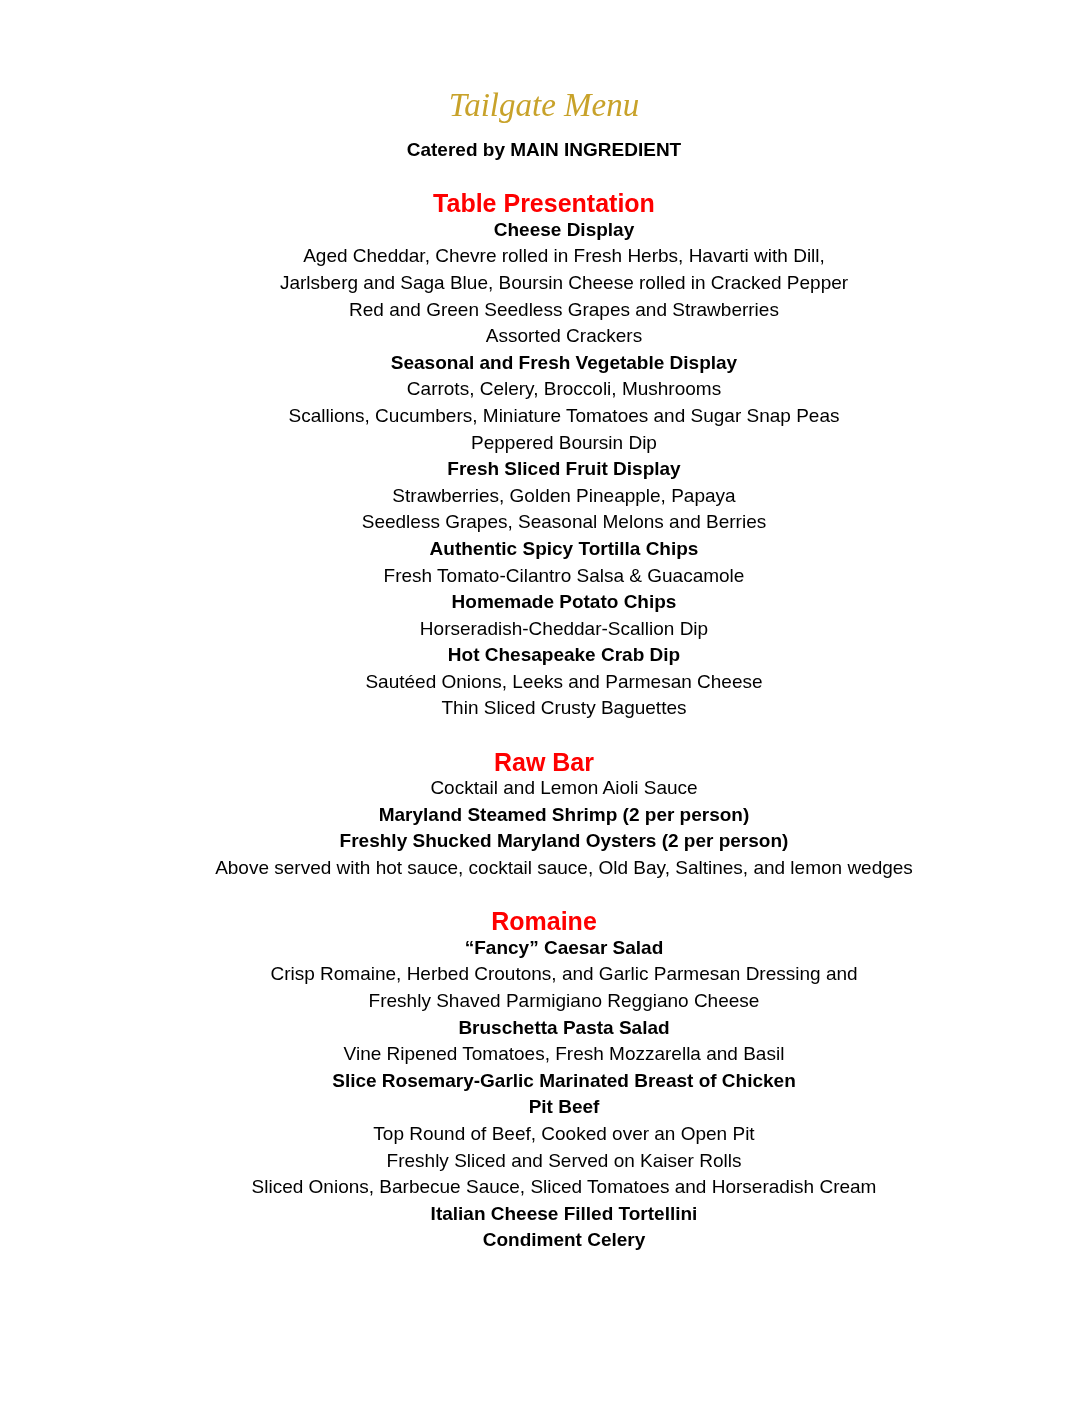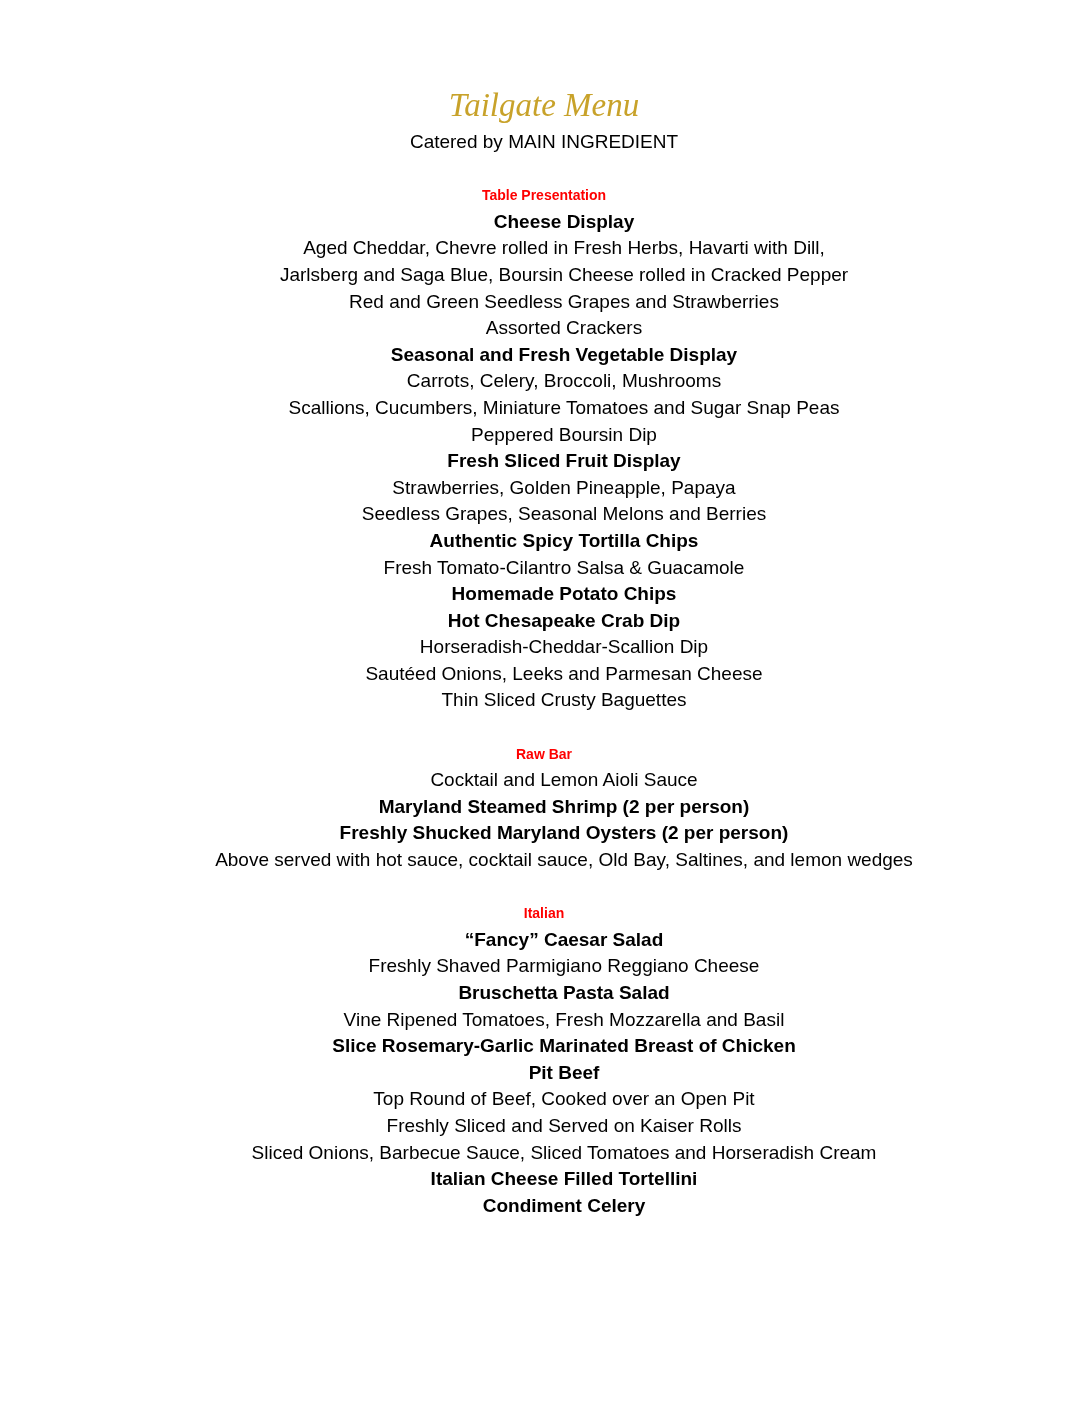--- a/index.html
+++ b/index.html
@@ -25,30 +25,30 @@
     font-family: "Liberation Serif", serif;
     font-style: italic;
     font-weight: normal;
     font-size: 33px;
     line-height: 40px;
     margin: 0;
     color: var(--title-color, #C8A22A);
   }
   .subtitle {
     font-size: 19px;
-    font-weight: normal;
+    font-weight: bold;
     line-height: 26.6px;
-    margin: 4px 0 0 0;
+    margin: 12px 0 0 0;
     color: var(--body-color, #000000);
   }
   .menu-section {
     margin-top: 26.6px;
   }
   .section-heading {
-    font-size: 14px;
+    font-size: 25px;
     font-weight: bold;
     line-height: 26.6px;
     margin: 0;
     color: var(--heading-color, #FE0000);
   }
   .menu-line {
     font-size: 19px;
     line-height: 26.6px;
     margin: 0;
     font-weight: normal;
@@ -76,35 +76,36 @@
         <p class="menu-line bold">Seasonal and Fresh Vegetable Display</p>
         <p class="menu-line">Carrots, Celery, Broccoli, Mushrooms</p>
         <p class="menu-line">Scallions, Cucumbers, Miniature Tomatoes and Sugar Snap Peas</p>
         <p class="menu-line">Peppered Boursin Dip</p>
         <p class="menu-line bold">Fresh Sliced Fruit Display</p>
         <p class="menu-line">Strawberries, Golden Pineapple, Papaya</p>
         <p class="menu-line">Seedless Grapes, Seasonal Melons and Berries</p>
         <p class="menu-line bold">Authentic Spicy Tortilla Chips</p>
         <p class="menu-line">Fresh Tomato-Cilantro Salsa &amp; Guacamole</p>
         <p class="menu-line bold">Homemade Potato Chips</p>
+        <p class="menu-line">Horseradish-Cheddar-Scallion Dip</p>
         <p class="menu-line bold">Hot Chesapeake Crab Dip</p>
-        <p class="menu-line">Horseradish-Cheddar-Scallion Dip</p>
         <p class="menu-line">Sautéed Onions, Leeks and Parmesan Cheese</p>
         <p class="menu-line">Thin Sliced Crusty Baguettes</p>
       </section>
       <section class="menu-section">
         <h2 class="section-heading">Raw Bar</h2>
         <p class="menu-line">Cocktail and Lemon Aioli Sauce</p>
         <p class="menu-line bold">Maryland Steamed Shrimp (2 per person)</p>
         <p class="menu-line bold">Freshly Shucked Maryland Oysters (2 per person)</p>
         <p class="menu-line">Above served with hot sauce, cocktail sauce, Old Bay, Saltines, and lemon wedges</p>
       </section>
       <section class="menu-section">
-        <h2 class="section-heading">Italian</h2>
+        <h2 class="section-heading">Romaine</h2>
         <p class="menu-line bold">“Fancy” Caesar Salad</p>
+        <p class="menu-line">Crisp Romaine, Herbed Croutons, and Garlic Parmesan Dressing and</p>
         <p class="menu-line">Freshly Shaved Parmigiano Reggiano Cheese</p>
         <p class="menu-line bold">Bruschetta Pasta Salad</p>
         <p class="menu-line">Vine Ripened Tomatoes, Fresh Mozzarella and Basil</p>
         <p class="menu-line bold">Slice Rosemary-Garlic Marinated Breast of Chicken</p>
         <p class="menu-line bold">Pit Beef</p>
         <p class="menu-line">Top Round of Beef, Cooked over an Open Pit</p>
         <p class="menu-line">Freshly Sliced and Served on Kaiser Rolls</p>
         <p class="menu-line">Sliced Onions, Barbecue Sauce, Sliced Tomatoes and Horseradish Cream</p>
         <p class="menu-line bold">Italian Cheese Filled Tortellini</p>
         <p class="menu-line bold">Condiment Celery</p>

